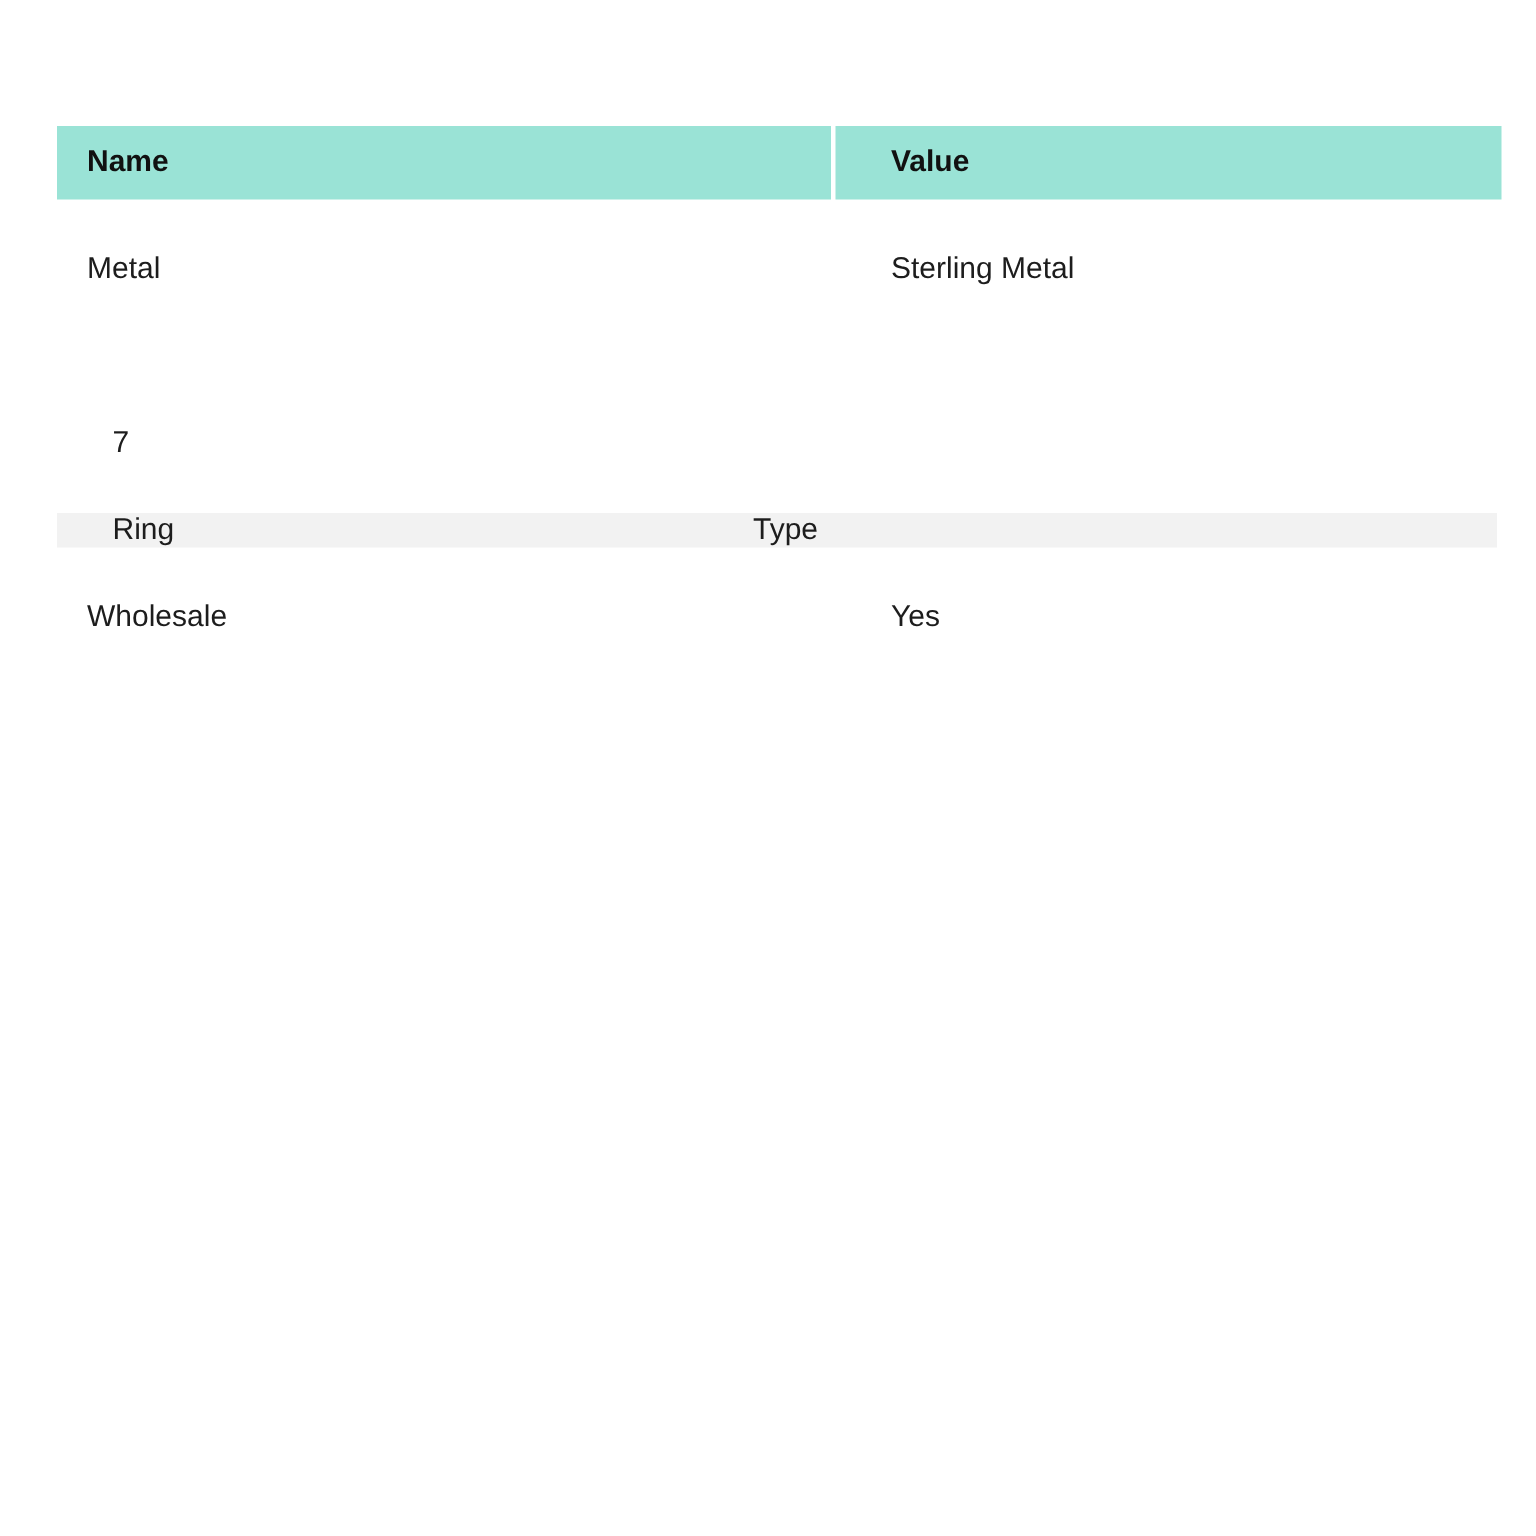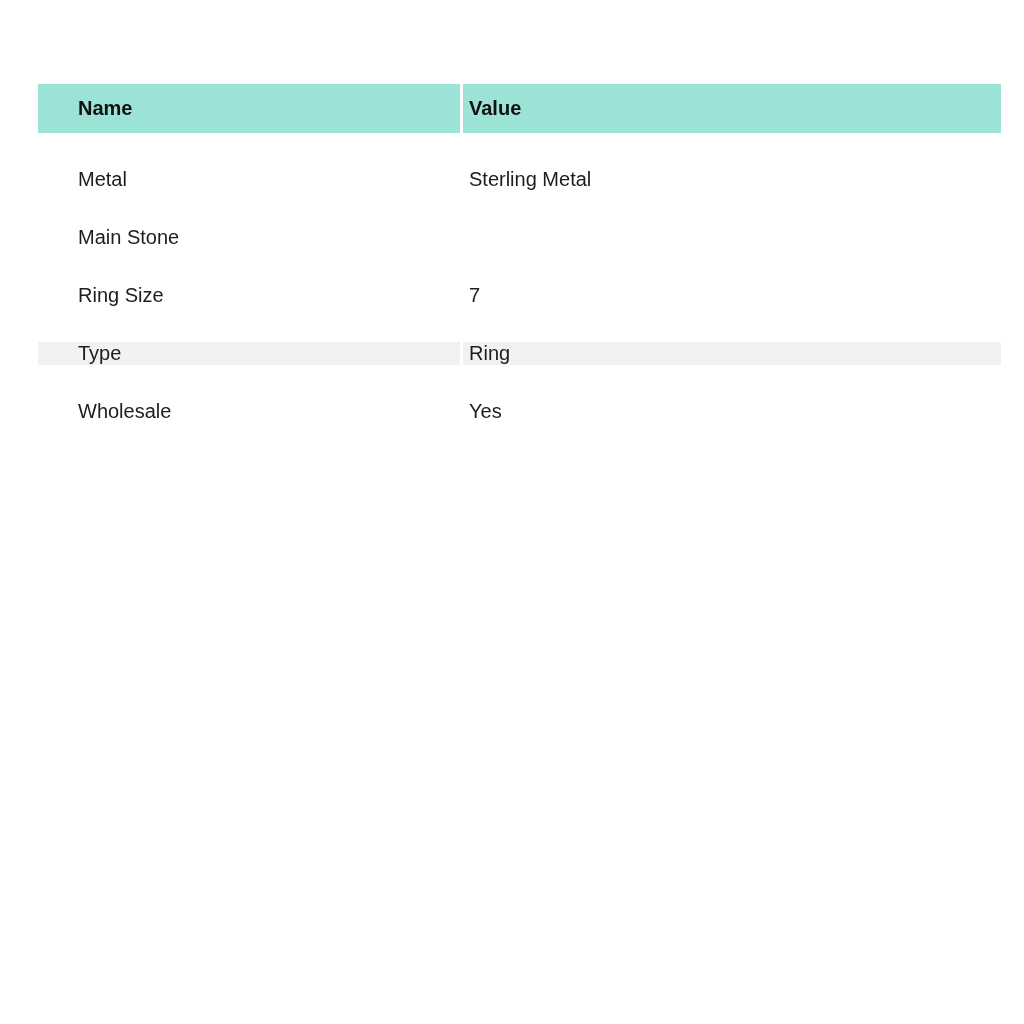--- a/index.html
+++ b/index.html
@@ -27,28 +27,28 @@
     display: flex;
     align-items: center;
     box-sizing: border-box;
     font-size: 20px;
     color: var(--text-color, #1d1d1d);
     white-space: nowrap;
     overflow: hidden;
   }
 
   .name-col {
-    width: 422px;
+    width: 516px;
     margin-right: 3px; 
-    padding-left: 40px;
+    padding-left: 20px;
   }
 
   .value-col {
     flex: 1;
-    padding-left: 6px;
+    padding-left: 37px;
   }
 
   .header-row {
     height: 49px;
   }
 
   .header-row .cell {
     background: var(--header-bg, #9ae3d6);
     font-weight: 600;
     color: var(--header-text-color, #111111);
@@ -70,28 +70,26 @@
   <div class="row header-row">
     <div class="cell name-col">Name</div>
     <div class="cell value-col">Value</div>
   </div>
   <div id="rows">
       <div class="row data-row">
         <div class="cell name-col">Metal</div>
         <div class="cell value-col">Sterling Metal</div>
       </div>
       <div class="row data-row">
-        <div class="cell name-col">Main Stone</div>
       </div>
       <div class="row data-row">
-        <div class="cell name-col">Ring Size</div>
         <div class="cell value-col">7</div>
       </div>
       <div class="row data-row alt">
+        <div class="cell value-col">Ring</div>
         <div class="cell name-col">Type</div>
-        <div class="cell value-col">Ring</div>
       </div>
       <div class="row data-row">
         <div class="cell name-col">Wholesale</div>
         <div class="cell value-col">Yes</div>
       </div>
     </div>
 </div>
 
 </body></html>

